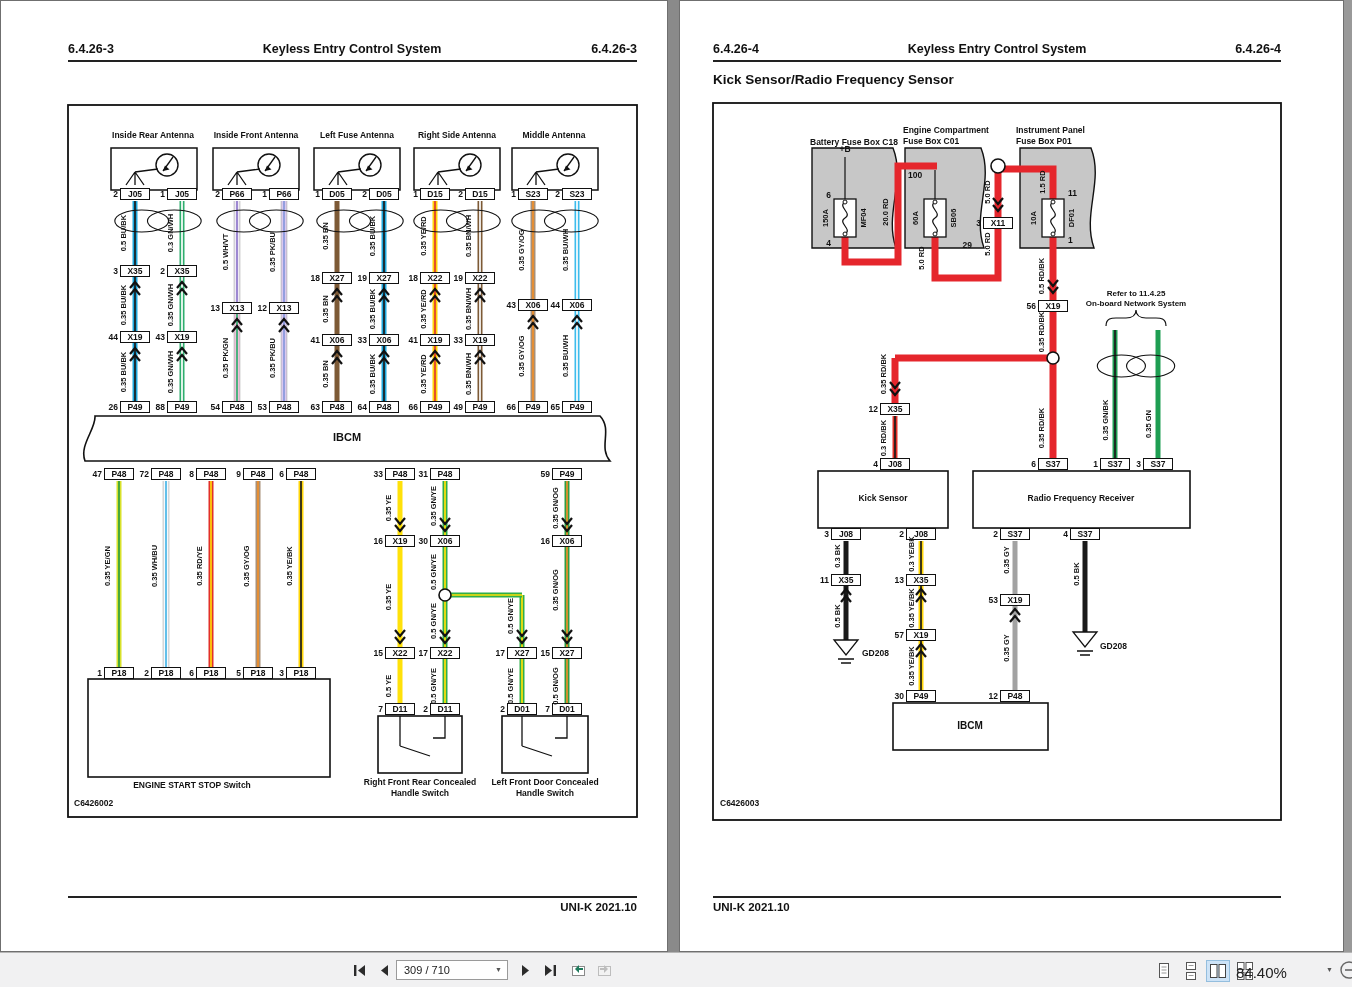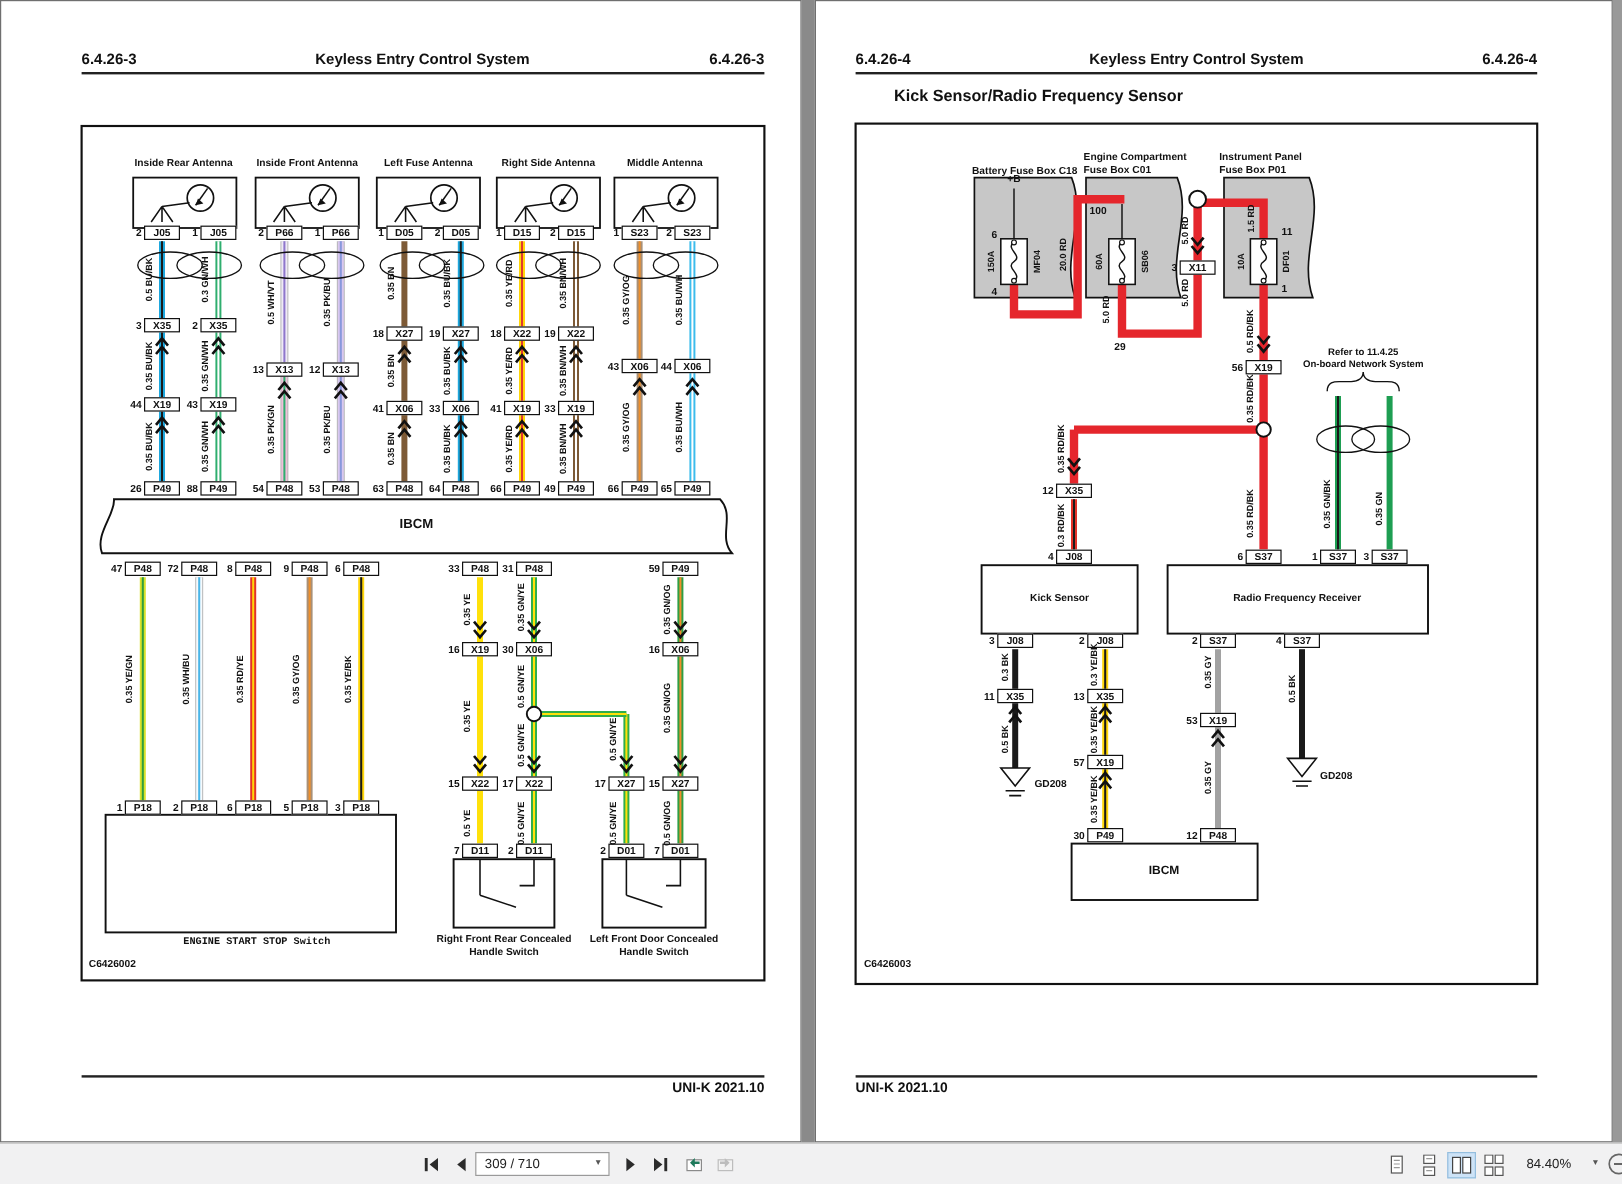--- a/index.html
+++ b/index.html
@@ -16,21 +16,21 @@
   .hline{position:absolute;height:2px;background:#222;}
   .ptitle{position:absolute;top:72px;font-size:13.5px;font-weight:700;color:#111;white-space:nowrap;}
   .pfoot{position:absolute;top:901px;font-size:11.5px;font-weight:700;color:#111;white-space:nowrap;}
   .fline{position:absolute;top:896px;height:1.5px;background:#222;}
   #toolbar{position:absolute;left:0;top:952px;width:1352px;height:35px;background:#f1f1f2;border-top:1px solid #b5b5b5;box-sizing:border-box;z-index:5;}
   .tbtn{position:absolute;top:8px;width:20px;height:18px;display:flex;align-items:center;justify-content:center;cursor:pointer;}
   #pagebox{position:absolute;left:396px;top:7px;width:112px;height:20px;background:#fff;border:1px solid #9a9a9a;box-sizing:border-box;font-size:11px;color:#222;line-height:18px;padding-left:7px;cursor:text;}
   #pagebox .caret{position:absolute;right:5px;top:0;font-size:7px;color:#555;}
   .lay{position:absolute;top:7px;width:24px;height:22px;display:flex;align-items:center;justify-content:center;cursor:pointer;box-sizing:border-box;}
   .lay.active{background:#cde3f7;border:1px solid #94bede;}
-  #zoomlabel{position:absolute;left:1272px;top:11px;font-size:11px;color:#222;cursor:pointer;}
+  #zoomlabel{position:absolute;left:1236px;top:11px;font-size:15px;color:#222;cursor:pointer;}
   #zoomcaret{position:absolute;left:1326px;top:13px;font-size:7px;color:#555;cursor:pointer;}
   #scrollbar{position:absolute;left:1344px;top:0;width:8px;height:952px;background:#999;z-index:4;}
 </style>
 </head>
 <body>
 
 <div id="root">
   <div class="page" style="left:0;width:668px;"></div>
   <div class="page" style="left:679px;width:665px;"></div>
 
@@ -256,21 +256,21 @@
       <div class="conn" style="left: 385px; top: 703px;"><span>D11</span><span class="pin">7</span></div>
       <div class="conn" style="left: 430px; top: 703px;"><span>D11</span><span class="pin">2</span></div>
       <div class="conn" style="left: 507px; top: 703px;"><span>D01</span><span class="pin">2</span></div>
       <div class="conn" style="left: 552px; top: 703px;"><span>D01</span><span class="pin">7</span></div>
       <div class="lbl" style="top: 131px; left: 153px; transform: translateX(-50%);">Inside Rear Antenna</div>
       <div class="lbl" style="top: 131px; left: 256px; transform: translateX(-50%);">Inside Front Antenna</div>
       <div class="lbl" style="top: 131px; left: 357px; transform: translateX(-50%);">Left Fuse Antenna</div>
       <div class="lbl" style="top: 131px; left: 457px; transform: translateX(-50%);">Right Side Antenna</div>
       <div class="lbl" style="top: 131px; left: 554px; transform: translateX(-50%);">Middle Antenna</div>
       <div class="lbl" style="top: 432px; left: 347px; transform: translateX(-50%); font-size: 11px;">IBCM</div>
-      <div class="lbl" style="top: 781px; left: 214px; transform: translateX(-50%); font-family: Liberation Mono, monospace;">ENGINE START STOP Switch</div>
+      <div class="lbl" style="top: 781px; left: 192px; transform: translateX(-50%);">ENGINE START STOP Switch</div>
       <div class="lbl" style="top: 778px; left: 420px; transform: translateX(-50%);">Right Front Rear Concealed</div>
       <div class="lbl" style="top: 789px; left: 420px; transform: translateX(-50%);">Handle Switch</div>
       <div class="lbl" style="top: 778px; left: 545px; transform: translateX(-50%);">Left Front Door Concealed</div>
       <div class="lbl" style="top: 789px; left: 545px; transform: translateX(-50%);">Handle Switch</div>
       <div class="lbl" style="top: 799px; left: 74px;">C6426002</div>
       <div class="rot" style="left: 124px; top: 233px;">0.5 BU/BK</div>
       <div class="rot" style="left: 124px; top: 305px;">0.35 BU/BK</div>
       <div class="rot" style="left: 124px; top: 372px;">0.35 BU/BK</div>
       <div class="rot" style="left: 171px; top: 233px;">0.3 GN/WH</div>
       <div class="rot" style="left: 171px; top: 305px;">0.35 GN/WH</div>
@@ -331,21 +331,21 @@
       <div class="conn" style="left: 1000px; top: 690px;"><span>P48</span><span class="pin">12</span></div>
       <div class="lbl" style="top: 138px; left: 810px;">Battery Fuse Box C18</div>
       <div class="lbl" style="top: 126px; left: 903px;">Engine Compartment</div>
       <div class="lbl" style="top: 137px; left: 903px;">Fuse Box C01</div>
       <div class="lbl" style="top: 126px; left: 1016px;">Instrument Panel</div>
       <div class="lbl" style="top: 137px; left: 1016px;">Fuse Box P01</div>
       <div class="lbl" style="top: 145px; left: 845px; transform: translateX(-50%);">+B</div>
       <div class="lbl" style="top: 171px; left: 908px;">100</div>
       <div class="lbl" style="top: 191px; left: 831px; transform: translateX(-100%);">6</div>
       <div class="lbl" style="top: 239px; left: 831px; transform: translateX(-100%);">4</div>
-      <div class="lbl" style="top: 241px; left: 938px; transform: translateX(-100%); margin-top: 44px;">29</div>
+      <div class="lbl" style="top: 241px; left: 972px; transform: translateX(-100%);">29</div>
       <div class="lbl" style="top: 189px; left: 1068px;">11</div>
       <div class="lbl" style="top: 236px; left: 1068px;">1</div>
       <div class="lbl" style="top: 290px; left: 1136px; transform: translateX(-50%); font-size: 8px;">Refer to 11.4.25</div>
       <div class="lbl" style="top: 300px; left: 1136px; transform: translateX(-50%); font-size: 8px;">On-board Network System</div>
       <div class="lbl" style="top: 494px; left: 883px; transform: translateX(-50%);">Kick Sensor</div>
       <div class="lbl" style="top: 494px; left: 1081px; transform: translateX(-50%);">Radio Frequency Receiver</div>
       <div class="lbl" style="top: 721px; left: 970px; transform: translateX(-50%); font-size: 10px;">IBCM</div>
       <div class="lbl" style="top: 649px; left: 862px;">GD208</div>
       <div class="lbl" style="top: 642px; left: 1100px;">GD208</div>
       <div class="lbl" style="top: 799px; left: 720px;">C6426003</div>
@@ -381,21 +381,21 @@
   <div class="hdr" style="left:352px;transform:translateX(-50%);">Keyless Entry Control System</div>
   <div class="hdr" style="left:637px;transform:translateX(-100%);">6.4.26-3</div>
   <div class="hline" style="left:68px;top:60px;width:569px;"></div>
   <div class="fline" style="left:68px;width:569px;"></div>
   <div class="pfoot" style="left:637px;transform:translateX(-100%);">UNI-K 2021.10</div>
 
   <div class="hdr" style="left:713px;">6.4.26-4</div>
   <div class="hdr" style="left:997px;transform:translateX(-50%);">Keyless Entry Control System</div>
   <div class="hdr" style="left:1281px;transform:translateX(-100%);">6.4.26-4</div>
   <div class="hline" style="left:713px;top:60px;width:568px;"></div>
-  <div class="ptitle" style="left:745px;">Kick Sensor/Radio Frequency Sensor</div>
+  <div class="ptitle" style="left:713px;">Kick Sensor/Radio Frequency Sensor</div>
   <div class="fline" style="left:713px;width:568px;"></div>
   <div class="pfoot" style="left:713px;">UNI-K 2021.10</div>
 
   <div id="scrollbar"></div>
 
   <div id="toolbar">
     <div class="tbtn" style="left:349px;">
       <svg width="15" height="13" viewBox="0 0 15 13">
           <rect x="2" y="1" width="2.4" height="11" fill="#2b2b2b"></rect>
           <path d="M13 1 L6 6.5 L13 12 Z" fill="#2b2b2b"></path>

